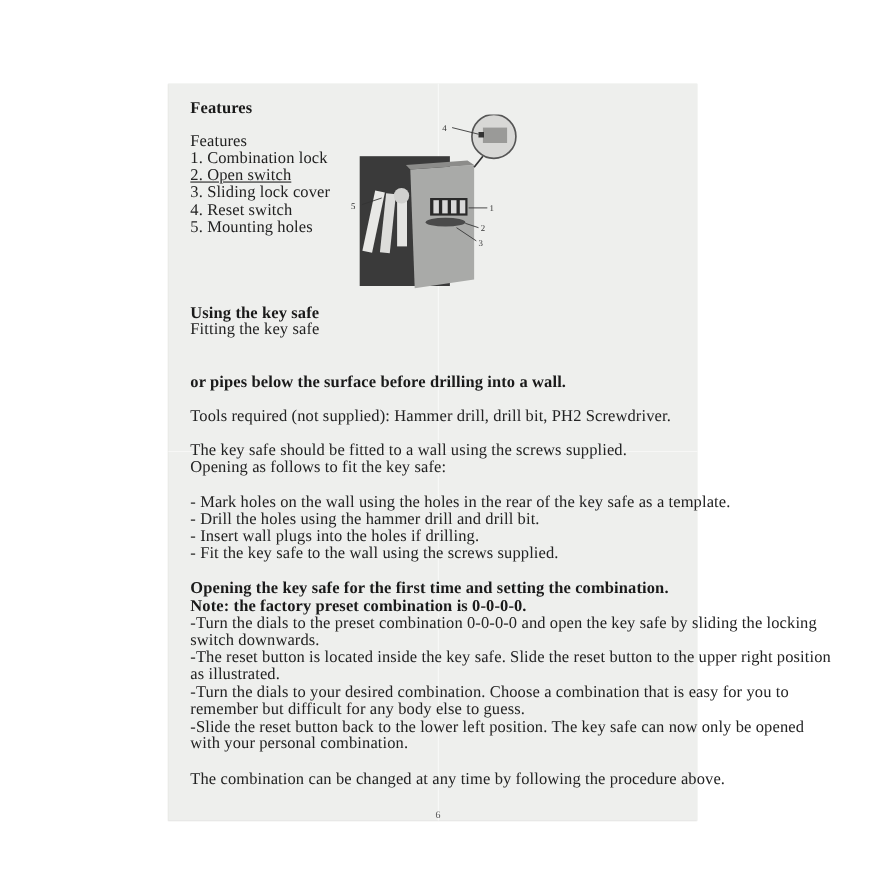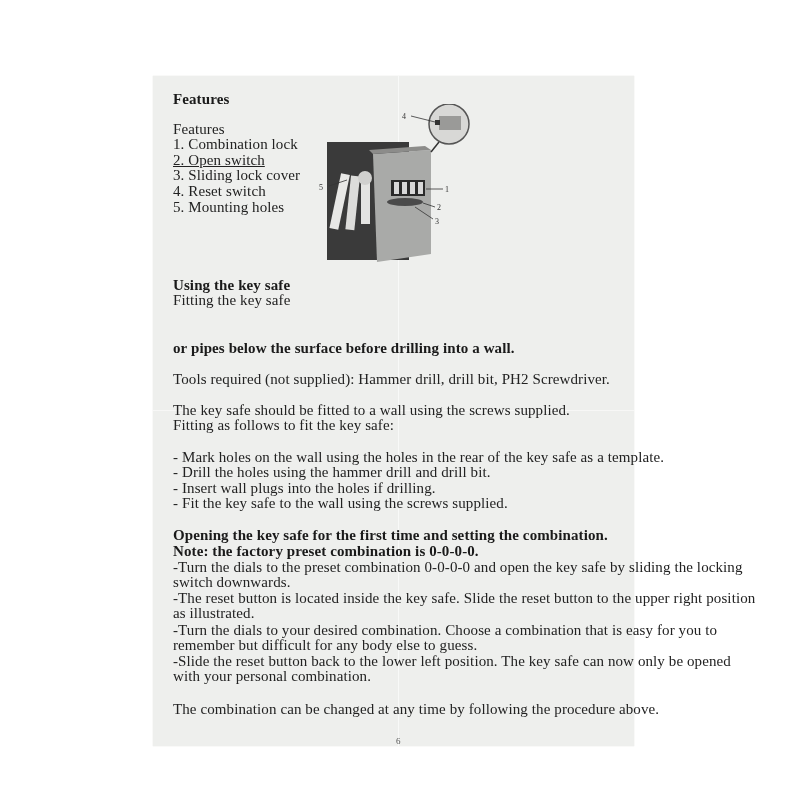--- a/index.html
+++ b/index.html
@@ -64,21 +64,21 @@
     <line x1="18" y1="82" x2="36" y2="76" stroke="#333" stroke-width="0.8"></line>
     <text x="8" y="86" font-size="8" fill="#333">5</text>
   </svg>
 
   <div class="txt b" style="top:202px;">Using the key safe</div>
   <div class="txt" style="top:217px;">Fitting the key safe</div>
   <div class="txt b" style="top:265px;">or pipes below the surface before drilling into a wall.</div>
 
   <div class="txt" style="top:296px;">Tools required (not supplied): Hammer drill, drill bit, PH2 Screwdriver.</div>
   <div class="txt" style="top:327px;">The key safe should be fitted to a wall using the screws supplied.</div>
-  <div class="txt" style="top:342px;">Fitting as follows to fit the key safe:</div>
+  <div class="txt" style="top:342px;">Opening as follows to fit the key safe:</div>
 
   <div class="txt" style="top:374px;">- Mark holes on the wall using the holes in the rear of the key safe as a template.</div>
   <div class="txt" style="top:389px;">- Drill the holes using the hammer drill and drill bit.</div>
   <div class="txt" style="top:405px;">- Insert wall plugs into the holes if drilling.</div>
   <div class="txt" style="top:420px;">- Fit the key safe to the wall using the screws supplied.</div>
 
   <div class="txt b" style="top:452px;">Opening the key safe for the first time and setting the combination.</div>
   <div class="txt b" style="top:468px;">Note: the factory preset combination is 0-0-0-0.</div>
   <div class="txt" style="top:484px;">-Turn the dials to the preset combination 0-0-0-0 and open the key safe by sliding the locking</div>
   <div class="txt" style="top:499px;">switch downwards.</div>

